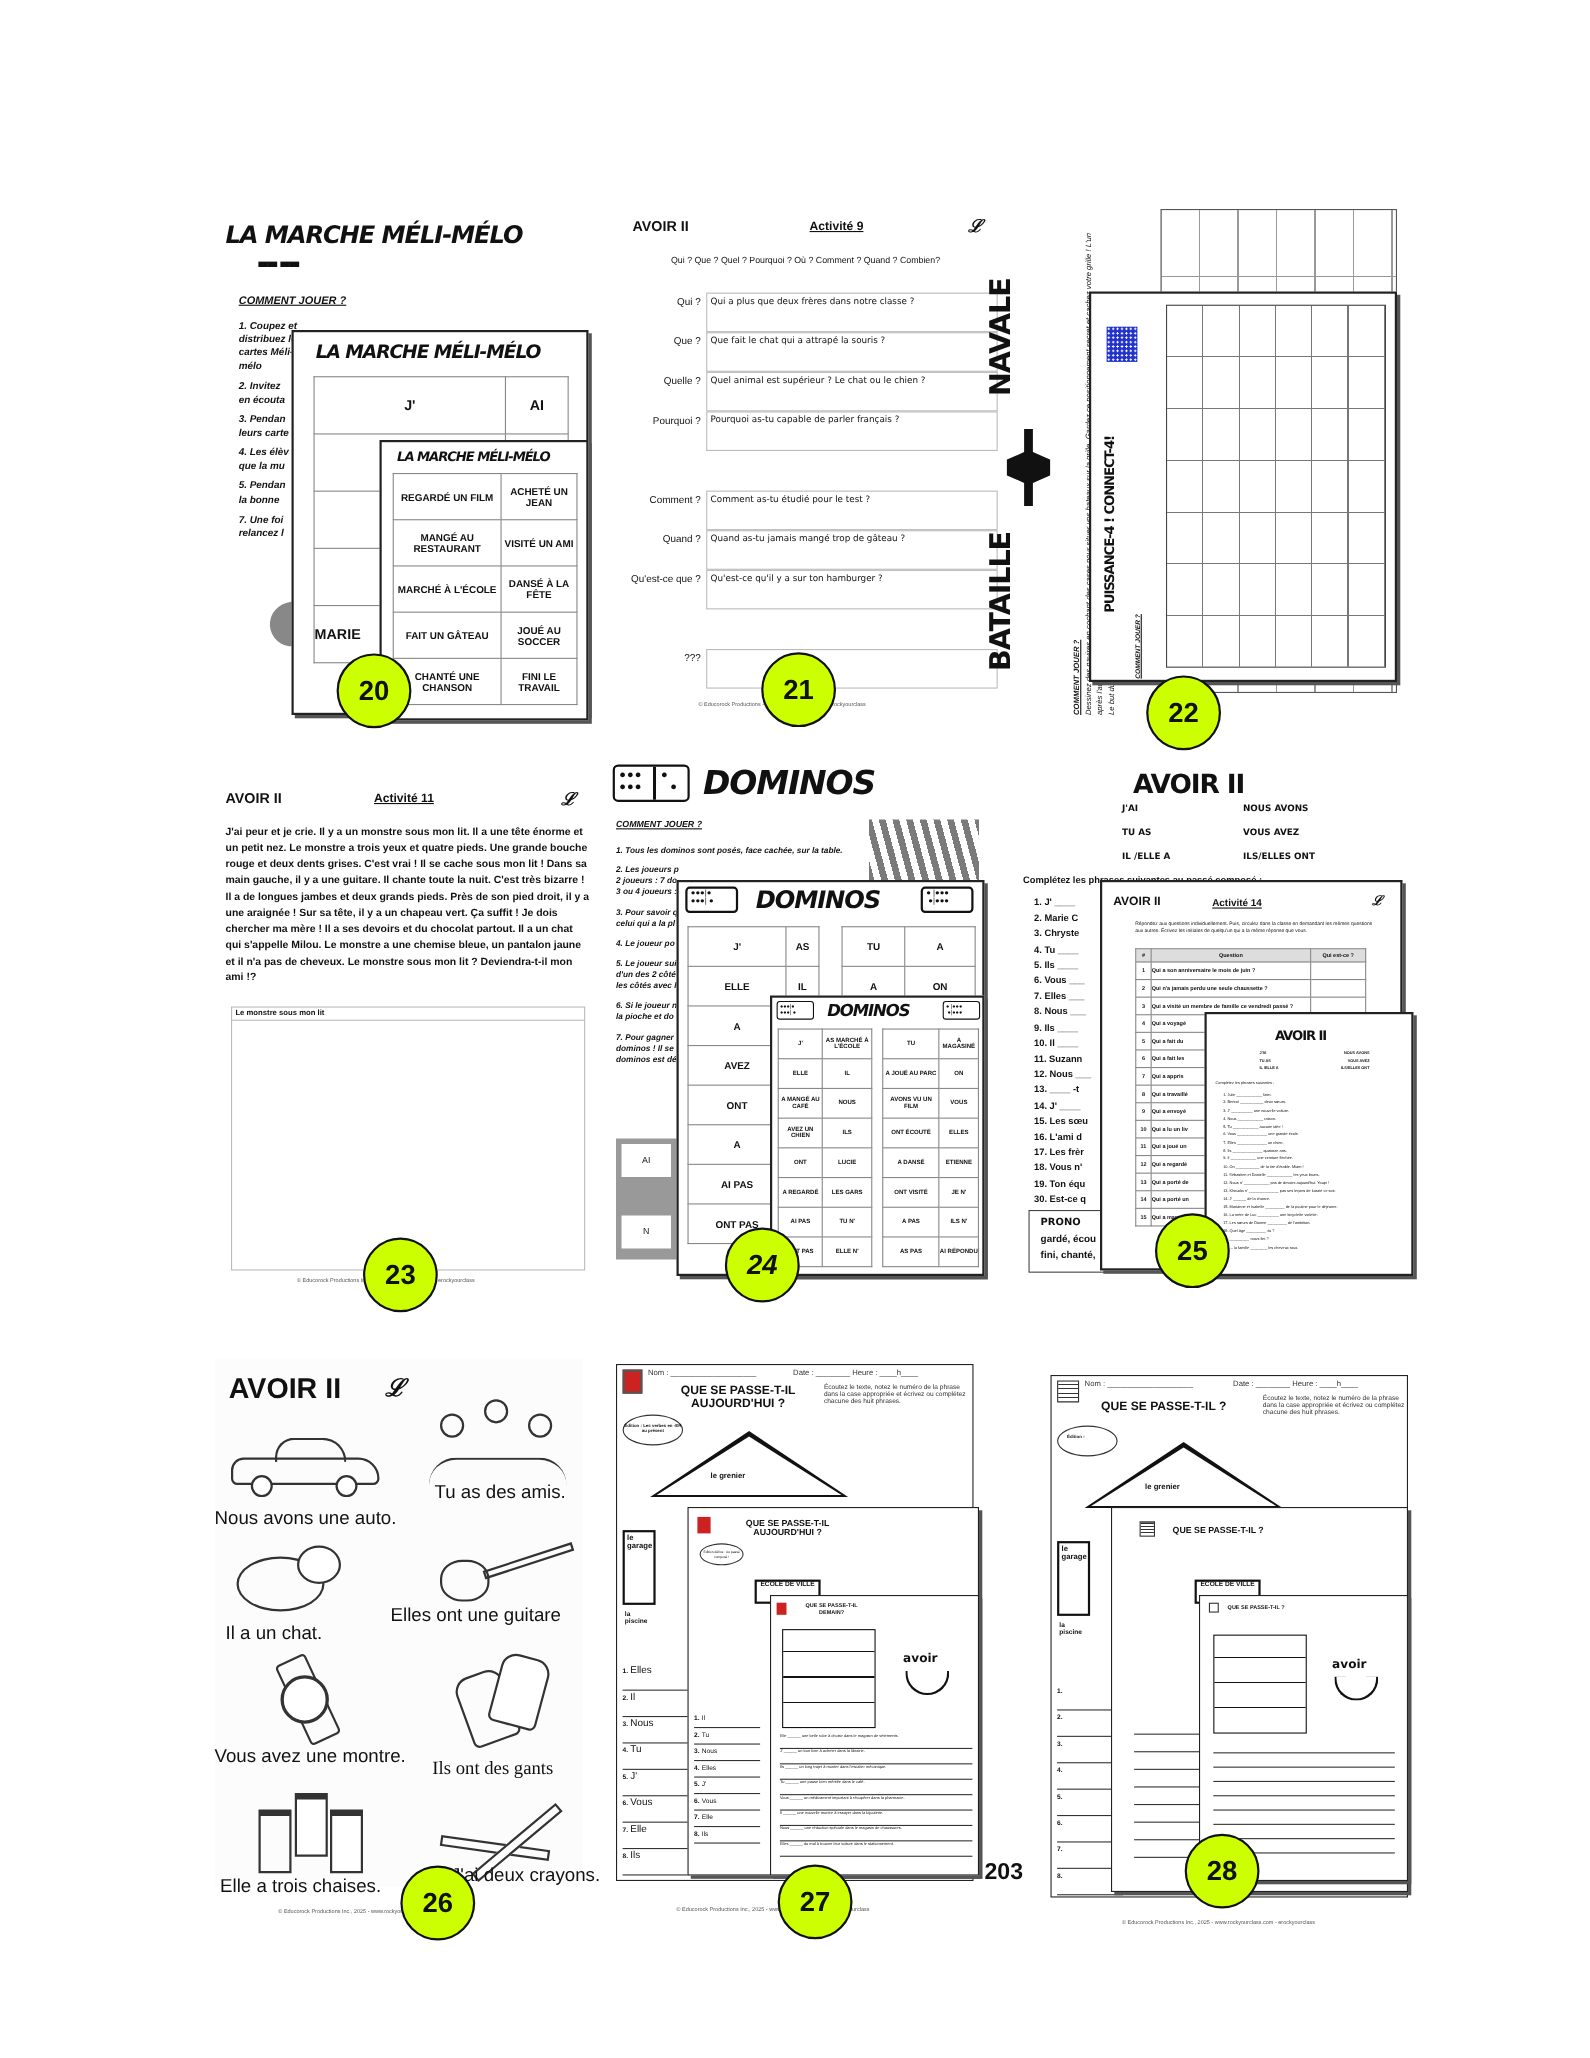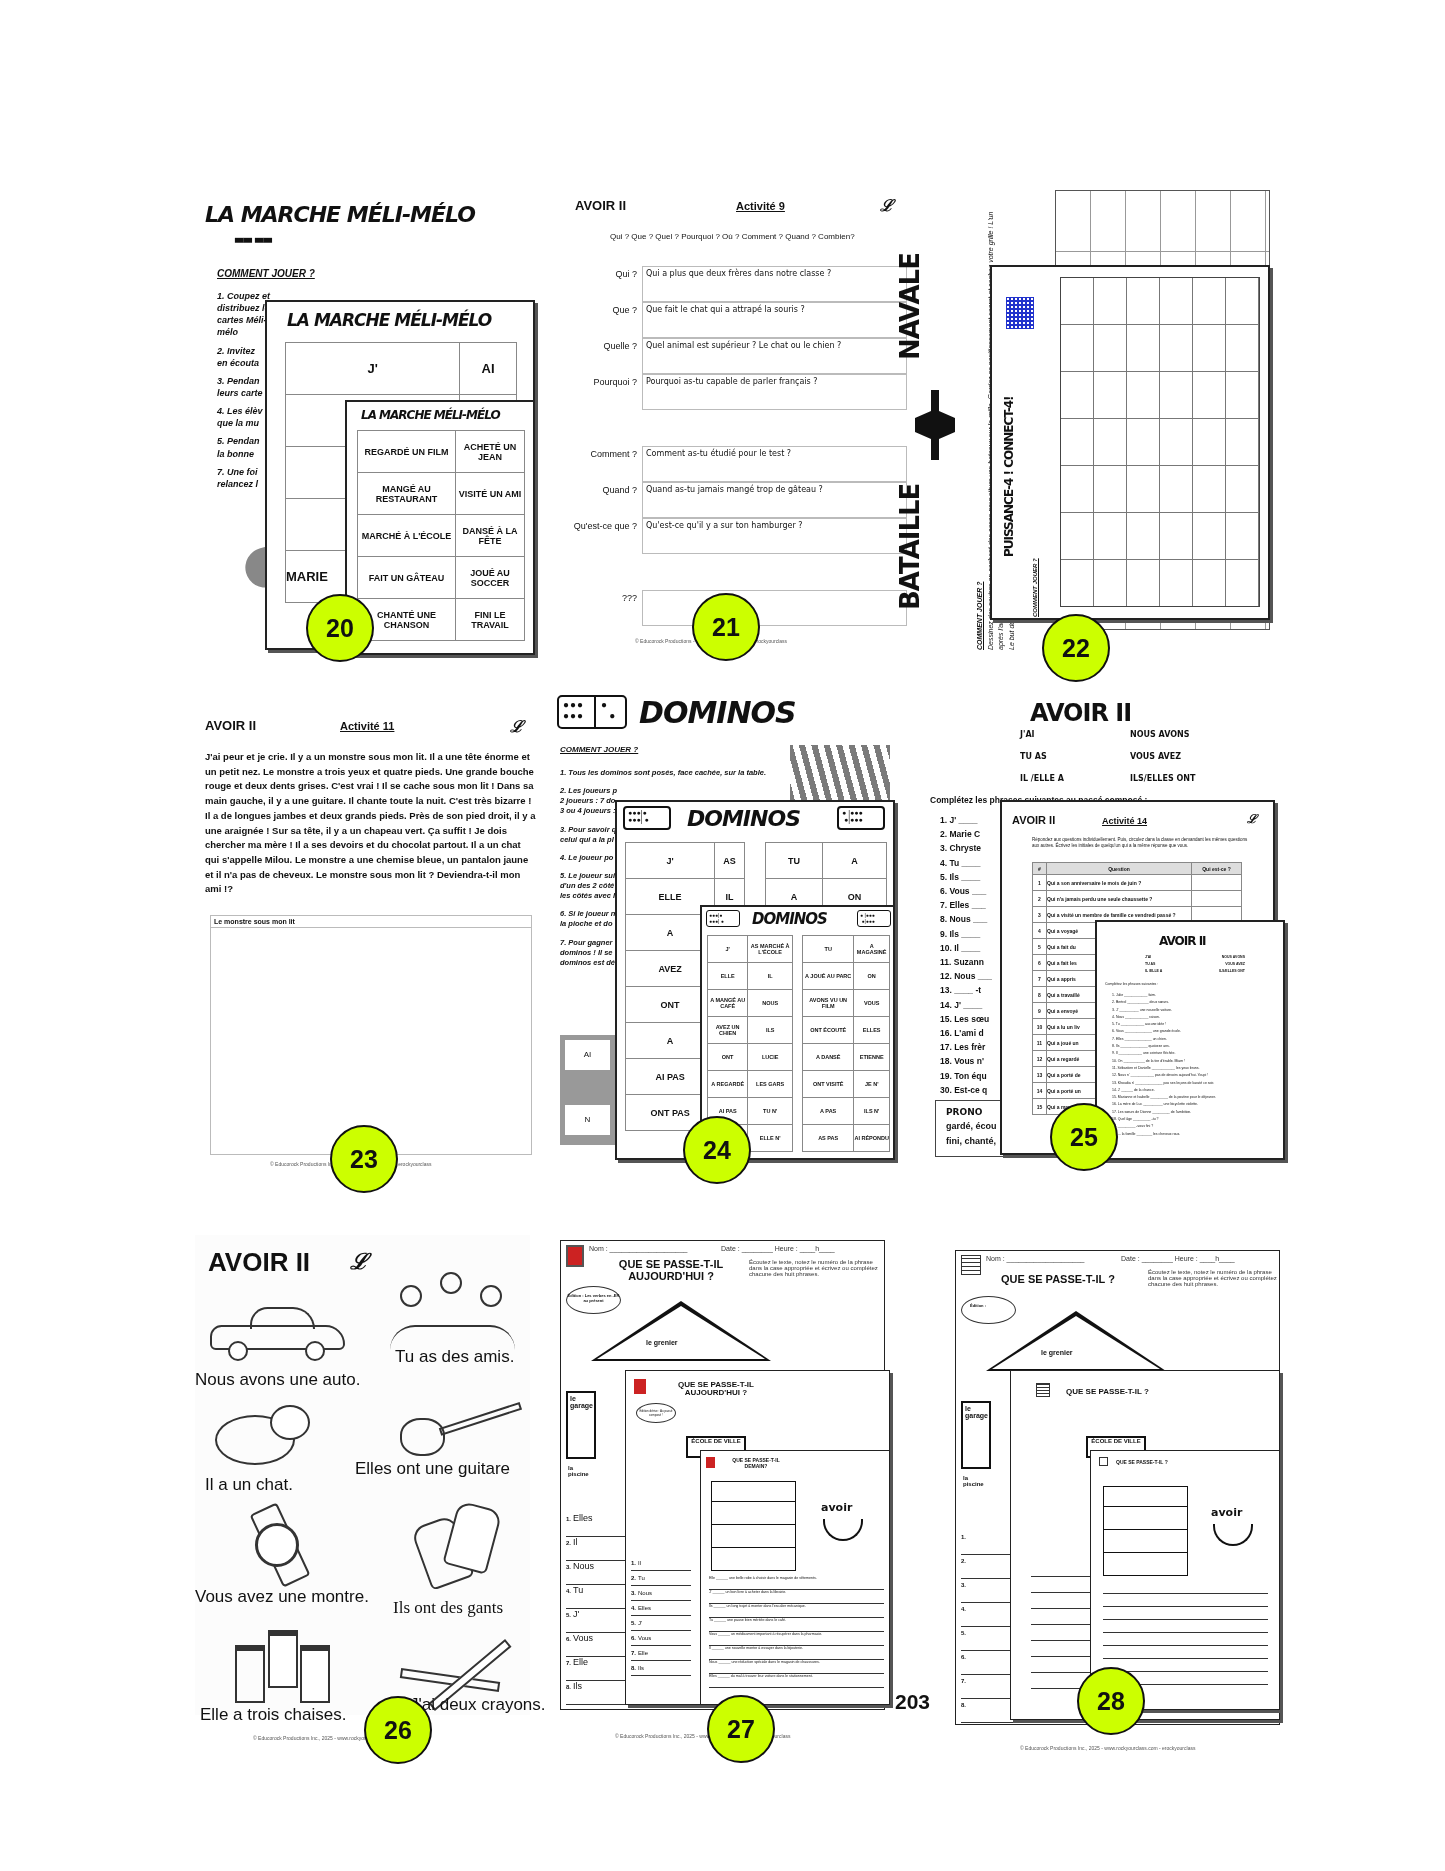--- a/index.html
+++ b/index.html
@@ -351,21 +351,21 @@
             <td>ILS N'</td>
           </tr>
       <tr style="height:27px;">
             <td>AS PAS</td>
             <td>AI RÉPONDU</td>
           </tr>
     </tbody>
       </table>
   </div>
 </div>
-<div class="badge" style="left:683px;top:1116px;">24</div>
+<div class="badge" style="left:659px;top:1116px;font-style:italic;">24</div>
 
 <div class="abs" style="left:925px;top:695px;width:365px;height:470px;">
   <div class="abs title-black" style="left:105px;top:4px;font-size:24px;font-style:normal;">AVOIR II</div>
   <div class="abs" style="left:95px;top:35px;width:200px;font-size:8px;font-weight:900;font-family:'DejaVu Sans',sans-serif;">
     <div style="display:flex;justify-content:space-between;margin-bottom:13px;">
         <span>J'AI</span>
         <span style="width:90px;">NOUS AVONS</span>
       </div>
     <div style="display:flex;justify-content:space-between;margin-bottom:13px;">
         <span>TU AS</span>

